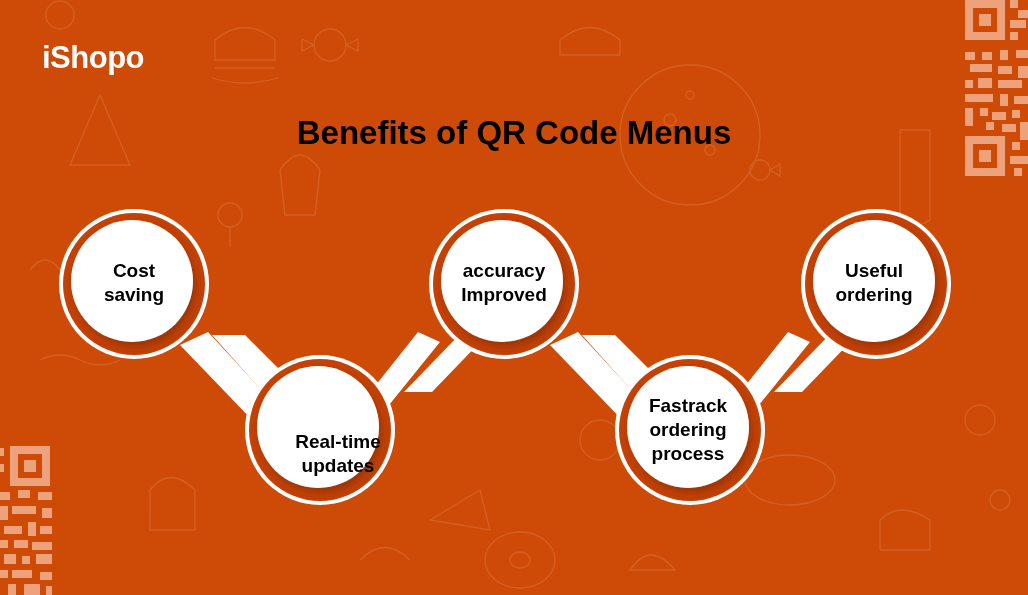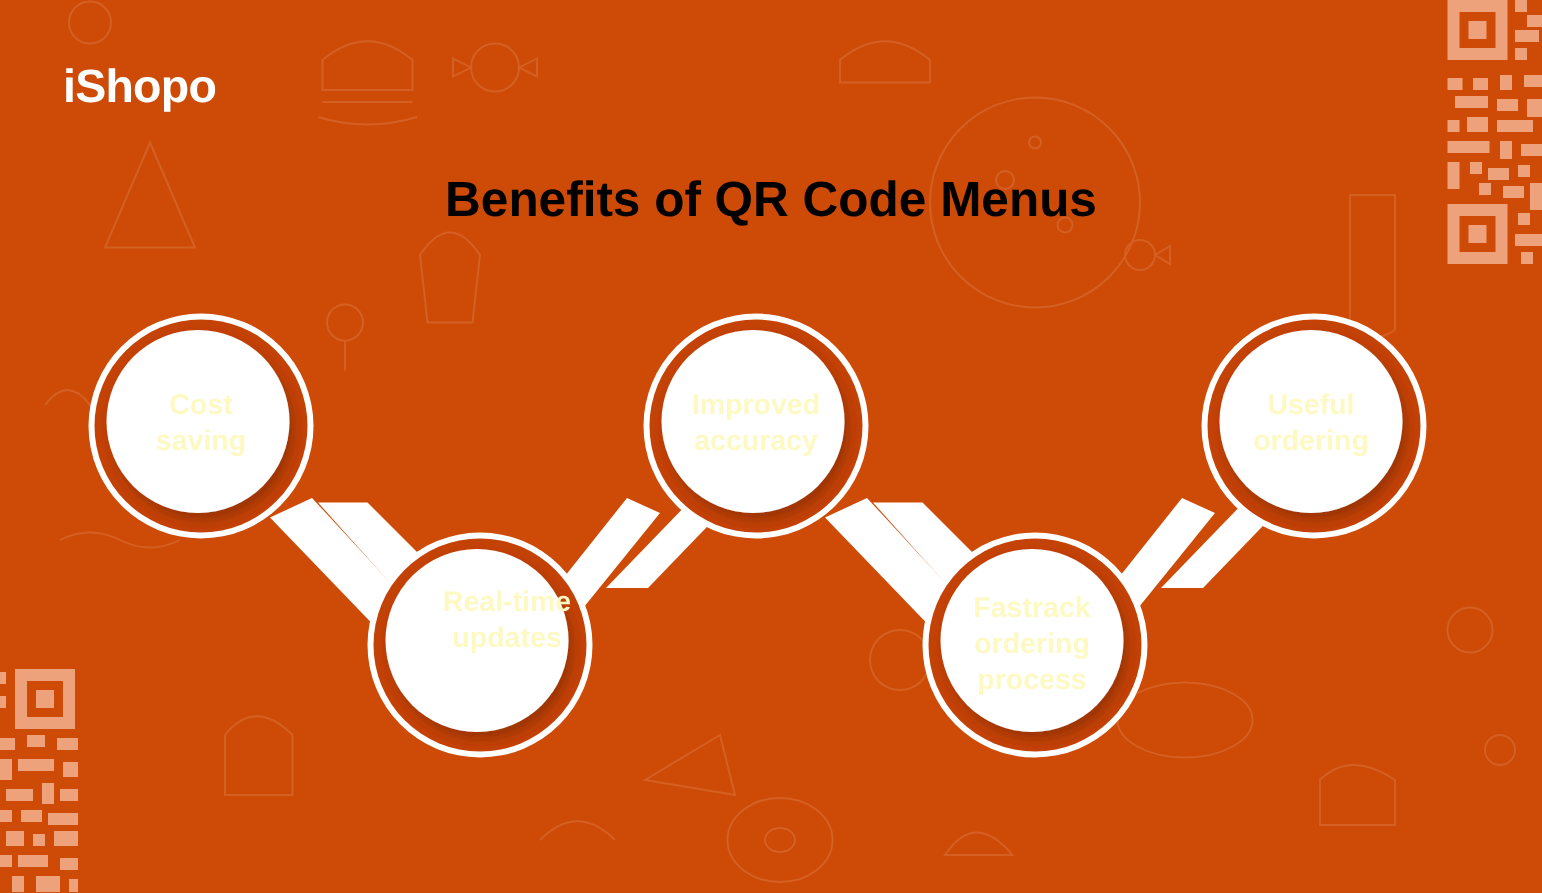--- a/index.html
+++ b/index.html
@@ -5,21 +5,21 @@
   html, body { margin: 0; padding: 0; }
   body { width: 1028px; height: 595px; overflow: hidden; background: #cc4a06; font-family: "Liberation Sans", sans-serif; }
   .canvas { position: relative; width: 1028px; height: 595px; background: #cd4b07; overflow: hidden; }
   .bg-doodles { position: absolute; left: 0; top: 0; width: 1028px; height: 595px; pointer-events: none; }
   .logo { position: absolute; left: 42px; top: 40px; font-size: 31px; font-weight: bold; color: #ffffff; letter-spacing: -0.5px; }
   .title { position: absolute; left: 0; width: 1028px; top: 114px; text-align: center; font-size: 33px; font-weight: bold; color: #000000; }
   .qr { position: absolute; }
   .qr-top { left: 962px; top: 0px; }
   .qr-bottom { left: 0px; top: 434px; }
   .diagram { position: absolute; left: 0; top: 0; width: 1028px; height: 595px; }
-  .node-text { position: absolute; width: 120px; text-align: center; color: #fef9c3; font-weight: bold; font-size: 19px; line-height: 24px; }
+  .node-text { position: absolute; width: 120px; text-align: center; color: #000000; font-weight: bold; font-size: 19px; line-height: 24px; }
 </style>
 </head>
 <body>
 
 <div class="canvas">
 
   <svg class="bg-doodles" viewBox="0 0 1028 595">
     <g fill="none" stroke="#e07a45" stroke-width="1.3" opacity="0.45">
       <path d="M215 40 q30 -25 60 0 v20 h-60 z M215 68 h60 M212 78 q33 10 66 0"></path>
       <circle cx="60" cy="15" r="14"></circle>
@@ -163,27 +163,27 @@
       <circle cx="502" cy="281" r="61"></circle>
       <circle cx="688" cy="427" r="61"></circle>
       <circle cx="874" cy="281" r="61"></circle>
     </g>
   </svg>
 
   <div class="node-text" style="left:74px; top:259px;">
     <div>Cost</div>
     <div>saving</div>
   </div>
-  <div class="node-text" style="left:258px; top:390px;padding-left:20px;">
+  <div class="node-text" style="left:258px; top:430px;padding-left:20px;">
     <div>Real-time</div>
     <div>updates</div>
   </div>
   <div class="node-text" style="left:444px; top:259px;">
+    <div>accuracy</div>
     <div>Improved</div>
-    <div>accuracy</div>
   </div>
   <div class="node-text" style="left:628px; top:394px;">
     <div>Fastrack</div>
     <div>ordering</div>
     <div>process</div>
   </div>
   <div class="node-text" style="left:814px; top:259px;">
     <div>Useful</div>
     <div>ordering</div>
   </div>

